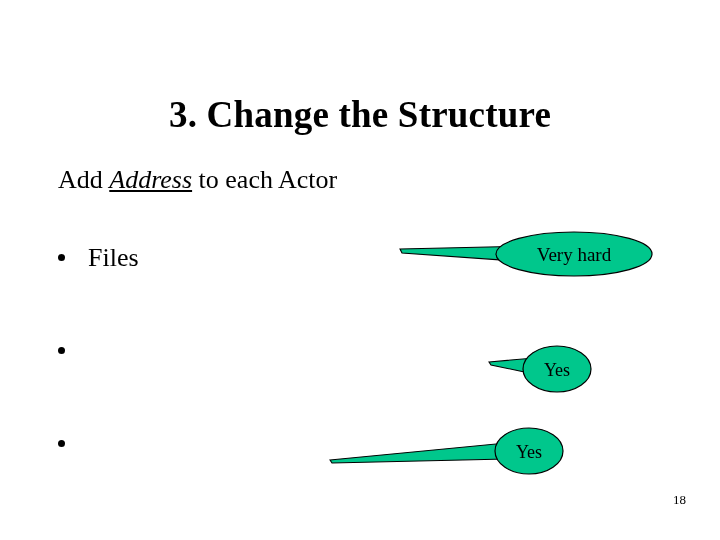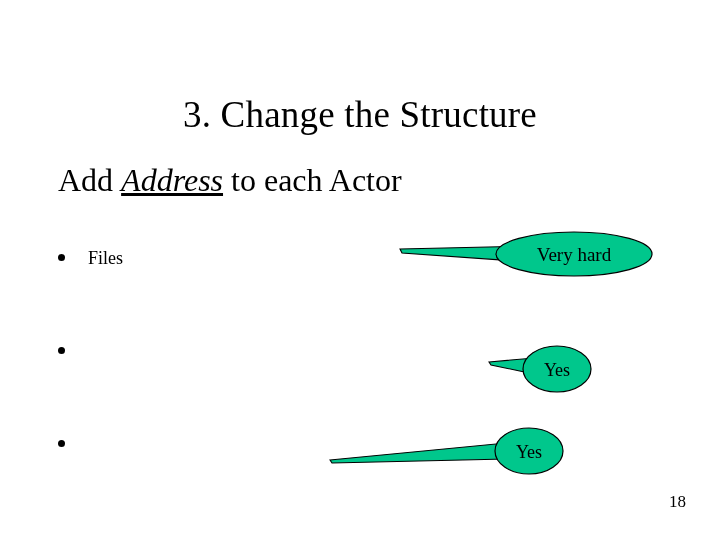--- a/index.html
+++ b/index.html
@@ -21,30 +21,30 @@
   
   .slide-title {
     position: absolute;
     left: 0;
     top: 68px;
     width: 720px;
     text-align: center;
     font-size: 37px;
     line-height: 44px;
     color: #000000;
-    font-weight: normal;
+    font-weight: bold;
     letter-spacing: 0.2px;
   }
 
   
   .subtitle {
     position: absolute;
     left: 58px;
     top: 163px;
-    font-size: 32px;
+    font-size: 26px;
     line-height: 34px;
     color: #000000;
     white-space: nowrap;
   }
   .subtitle .emph {
     font-style: italic;
     text-decoration: underline;
   }
 
   
@@ -64,21 +64,21 @@
     top: 12px;
     width: 7px;
     height: 7px;
     background: #000000;
     border-radius: 50%;
   }
   .bullet-label {
     position: absolute;
     left: 34px;
     top: 0;
-    font-size: 18px;
+    font-size: 26px;
     line-height: 32px;
     color: #000000;
     white-space: nowrap;
   }
 
   
   .callout-layer {
     position: absolute;
     left: 0;
     top: 0;
@@ -92,21 +92,21 @@
   }
   .callout-text.small {
     font-size: 18px;
   }
 
   
   .page-number {
     position: absolute;
     right: 34px;
     top: 492px;
-    font-size: 17px;
+    font-size: 13px;
     color: #000000;
     font-family: "Liberation Serif", "DejaVu Serif", serif;
   }
 </style>
 </head>
 <body>
 
 <div class="slide">
 
   <h1 class="slide-title">3. Change the Structure</h1>

